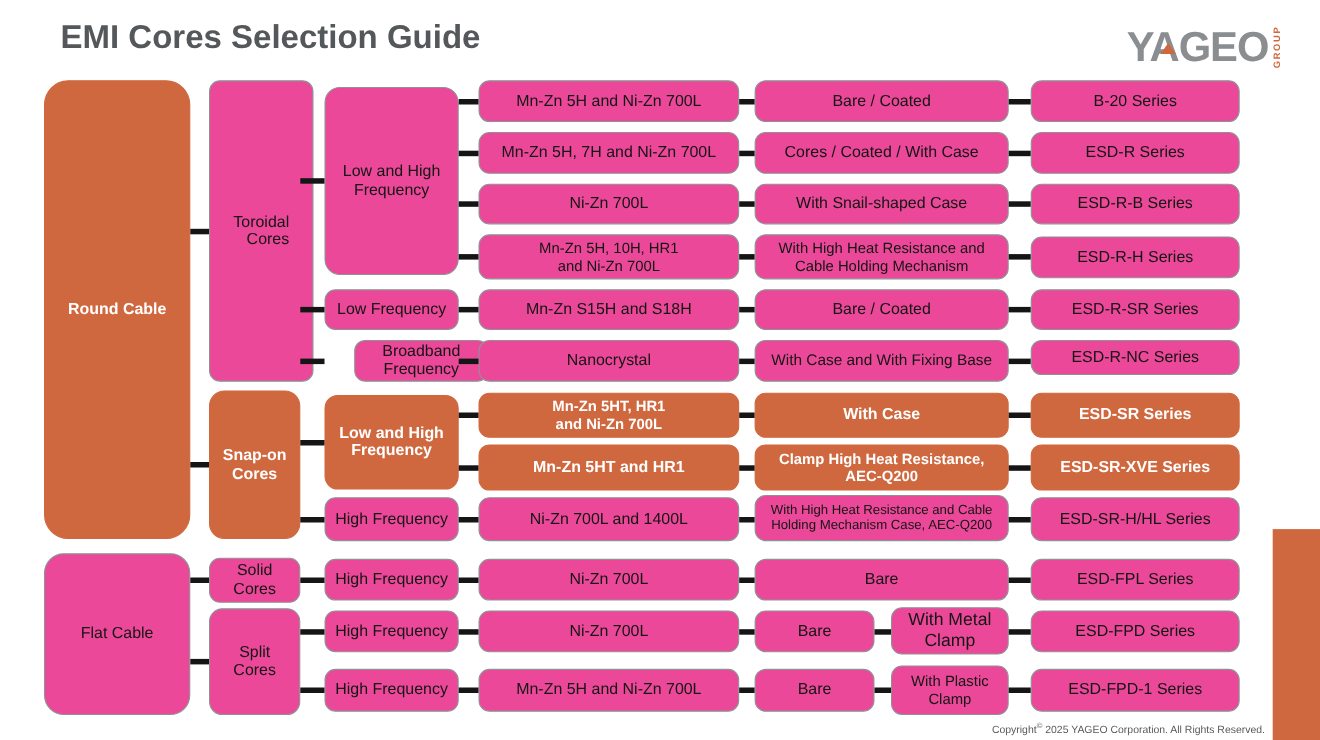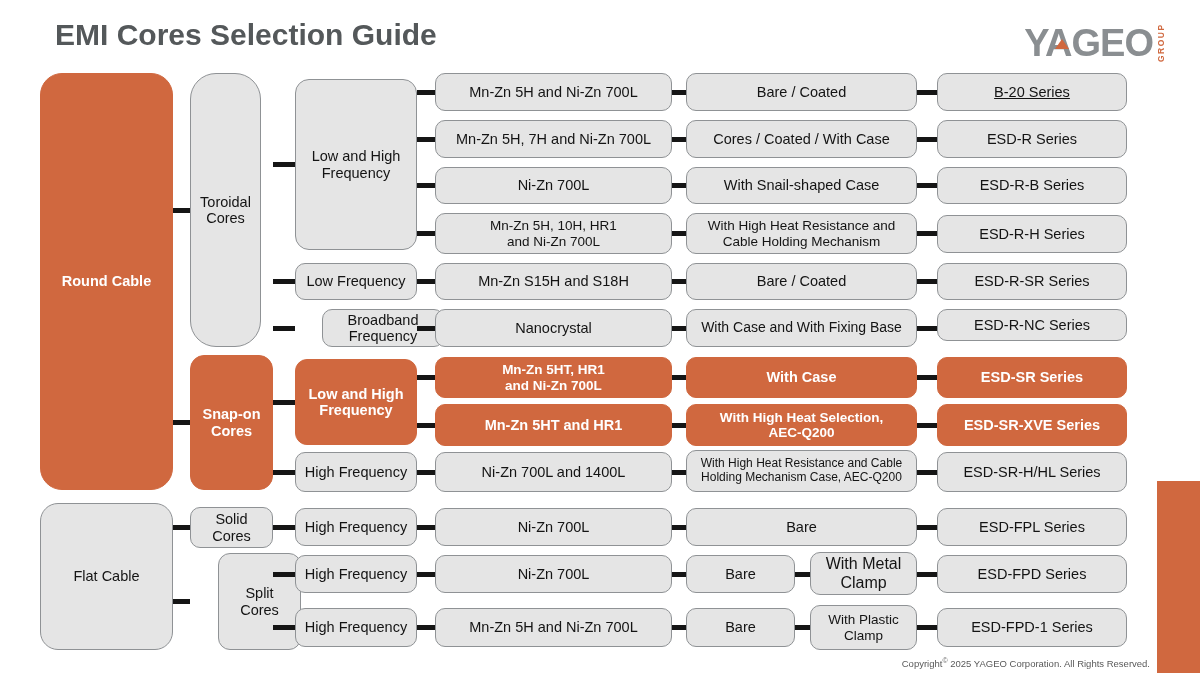--- a/index.html
+++ b/index.html
@@ -25,21 +25,21 @@
     writing-mode:vertical-rl;transform:rotate(180deg);
     font-size:8.5px;font-weight:700;color:#d0683f;letter-spacing:1.5px;
     margin-left:3px;height:38px;text-align:center;
   }
   
   .node{
     position:absolute;box-sizing:border-box;display:flex;align-items:center;justify-content:center;
     text-align:center;border-radius:10px;font-size:14.5px;line-height:1.13;
     white-space:pre-line;padding:2px 5px;color:#141414;
   }
-  .node.gray{background:#e5e5e5;border:1.5px solid #8f9295;}
+  .node.gray{background:#ec4899;border:1.5px solid #8f9295;}
   .node.orange{background:#d0683f;border:1.5px solid #d0683f;color:#ffffff;font-weight:700;}
   .connector{position:absolute;height:5px;background:#151515;}
   .accent-sidebar{position:absolute;left:1157px;top:481px;width:43px;height:192px;background:#d0683f;}
   .copyright{
     position:absolute;right:50px;bottom:4px;font-size:9.5px;color:#595959;
   }
   .copyright sup{font-size:7px;}
 </style>
 </head>
 <body>
@@ -49,28 +49,28 @@
 <div class="logo">
   <div class="logo-word">
     <span>YAGEO</span>
     <span class="logo-tri"></span>
   </div>
   <div class="logo-group">GROUP</div>
 </div>
 
 <div id="diagram">
     <div class="node orange" style="left: 40px; top: 73px; width: 133px; height: 417px; border-radius: 22px;"><span>Round Cable</span></div>
-    <div class="node gray" style="left: 190px; top: 73px; width: 71px; height: 274px; border-radius: 26px;"><span>Toroidal
+    <div class="node gray" style="left: 190px; top: 73px; width: 95px; height: 274px; border-radius: 10px; text-align: right;"><span>Toroidal
 Cores</span></div>
     <div class="node orange" style="left: 190px; top: 355px; width: 83px; height: 135px; border-radius: 14px;"><span>Snap-on
 Cores</span></div>
     <div class="node gray" style="left: 40px; top: 503px; width: 133px; height: 147px; border-radius: 18px;"><span>Flat Cable</span></div>
     <div class="node gray" style="left: 190px; top: 507px; width: 83px; height: 41px; border-radius: 10px;"><span>Solid
 Cores</span></div>
-    <div class="node gray" style="left: 190px; top: 553px; width: 83px; height: 97px; border-radius: 12px; margin-left: 28px;"><span>Split
+    <div class="node gray" style="left: 190px; top: 553px; width: 83px; height: 97px; border-radius: 12px;"><span>Split
 Cores</span></div>
     <div class="node gray" style="left: 295px; top: 79px; width: 122px; height: 171px; border-radius: 14px;"><span>Low and High
 Frequency</span></div>
     <div class="node gray" style="left: 295px; top: 263px; width: 122px; height: 37px;"><span>Low Frequency</span></div>
     <div class="node gray" style="left: 295px; top: 309px; width: 122px; height: 38px; margin-left: 27px;"><span>Broadband
 Frequency</span></div>
     <div class="node orange" style="left: 295px; top: 359px; width: 122px; height: 86px; border-radius: 12px;"><span>Low and High
 Frequency</span></div>
     <div class="node gray" style="left: 295px; top: 452px; width: 122px; height: 40px;"><span>High Frequency</span></div>
     <div class="node gray" style="left: 295px; top: 508px; width: 122px; height: 38px;"><span>High Frequency</span></div>
@@ -91,32 +91,32 @@
     <div class="node gray" style="left: 435px; top: 555px; width: 237px; height: 38px;"><span>Ni-Zn 700L</span></div>
     <div class="node gray" style="left: 435px; top: 608px; width: 237px; height: 39px;"><span>Mn-Zn 5H and Ni-Zn 700L</span></div>
     <div class="node gray" style="left: 686px; top: 73px; width: 231px; height: 38px;"><span>Bare / Coated</span></div>
     <div class="node gray" style="left: 686px; top: 120px; width: 231px; height: 38px;"><span>Cores / Coated / With Case</span></div>
     <div class="node gray" style="left: 686px; top: 167px; width: 231px; height: 37px;"><span>With Snail-shaped Case</span></div>
     <div class="node gray" style="left: 686px; top: 213px; width: 231px; height: 41px; font-size: 13.5px;"><span>With High Heat Resistance and
 Cable Holding Mechanism</span></div>
     <div class="node gray" style="left: 686px; top: 263px; width: 231px; height: 37px;"><span>Bare / Coated</span></div>
     <div class="node gray" style="left: 686px; top: 309px; width: 231px; height: 38px; font-size: 14px;"><span>With Case and With Fixing Base</span></div>
     <div class="node orange" style="left: 686px; top: 357px; width: 231px; height: 41px;"><span>With Case</span></div>
-    <div class="node orange" style="left: 686px; top: 404px; width: 231px; height: 42px; font-size: 13.5px;"><span>With High Heat Selection,
+    <div class="node orange" style="left: 686px; top: 404px; width: 231px; height: 42px; font-size: 13.5px;"><span>Clamp High Heat Resistance,
 AEC-Q200</span></div>
     <div class="node gray" style="left: 686px; top: 450px; width: 231px; height: 42px; font-size: 12px;"><span>With High Heat Resistance and Cable
 Holding Mechanism Case, AEC-Q200</span></div>
     <div class="node gray" style="left: 686px; top: 508px; width: 231px; height: 38px;"><span>Bare</span></div>
     <div class="node gray" style="left: 686px; top: 555px; width: 109px; height: 38px;"><span>Bare</span></div>
     <div class="node gray" style="left: 810px; top: 552px; width: 107px; height: 43px; font-size: 16px;"><span>With Metal
 Clamp</span></div>
     <div class="node gray" style="left: 686px; top: 608px; width: 109px; height: 39px;"><span>Bare</span></div>
     <div class="node gray" style="left: 810px; top: 605px; width: 107px; height: 45px; font-size: 13.5px;"><span>With Plastic
 Clamp</span></div>
-    <div class="node gray" style="left: 937px; top: 73px; width: 190px; height: 38px; text-decoration: underline;"><span>B-20 Series</span></div>
+    <div class="node gray" style="left: 937px; top: 73px; width: 190px; height: 38px;"><span>B-20 Series</span></div>
     <div class="node gray" style="left: 937px; top: 120px; width: 190px; height: 38px;"><span>ESD-R Series</span></div>
     <div class="node gray" style="left: 937px; top: 167px; width: 190px; height: 37px;"><span>ESD-R-B Series</span></div>
     <div class="node gray" style="left: 937px; top: 215px; width: 190px; height: 38px;"><span>ESD-R-H Series</span></div>
     <div class="node gray" style="left: 937px; top: 263px; width: 190px; height: 37px;"><span>ESD-R-SR Series</span></div>
     <div class="node gray" style="left: 937px; top: 309px; width: 190px; height: 32px;"><span>ESD-R-NC Series</span></div>
     <div class="node orange" style="left: 937px; top: 357px; width: 190px; height: 41px;"><span>ESD-SR Series</span></div>
     <div class="node orange" style="left: 937px; top: 404px; width: 190px; height: 42px;"><span>ESD-SR-XVE Series</span></div>
     <div class="node gray" style="left: 937px; top: 452px; width: 190px; height: 40px;"><span>ESD-SR-H/HL Series</span></div>
     <div class="node gray" style="left: 937px; top: 508px; width: 190px; height: 38px;"><span>ESD-FPL Series</span></div>
     <div class="node gray" style="left: 937px; top: 555px; width: 190px; height: 38px;"><span>ESD-FPD Series</span></div>

